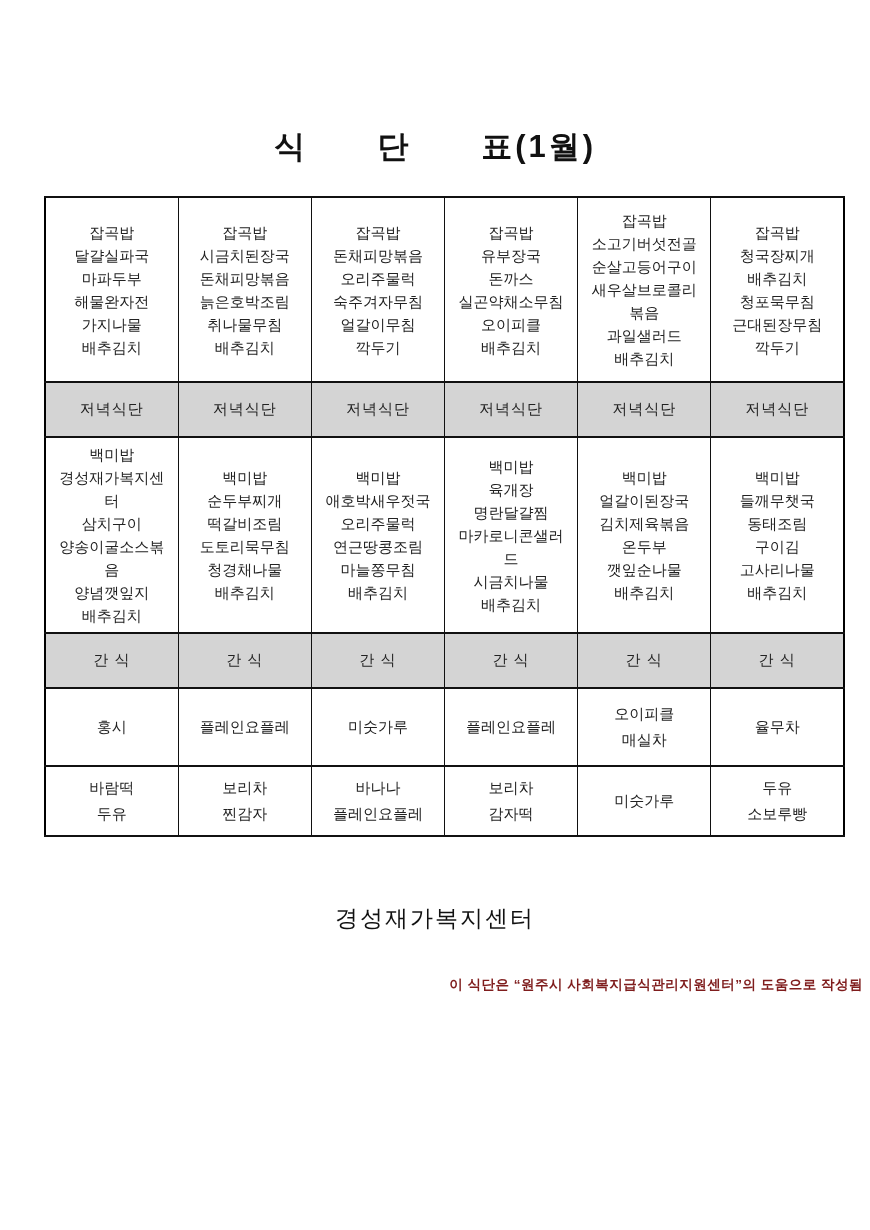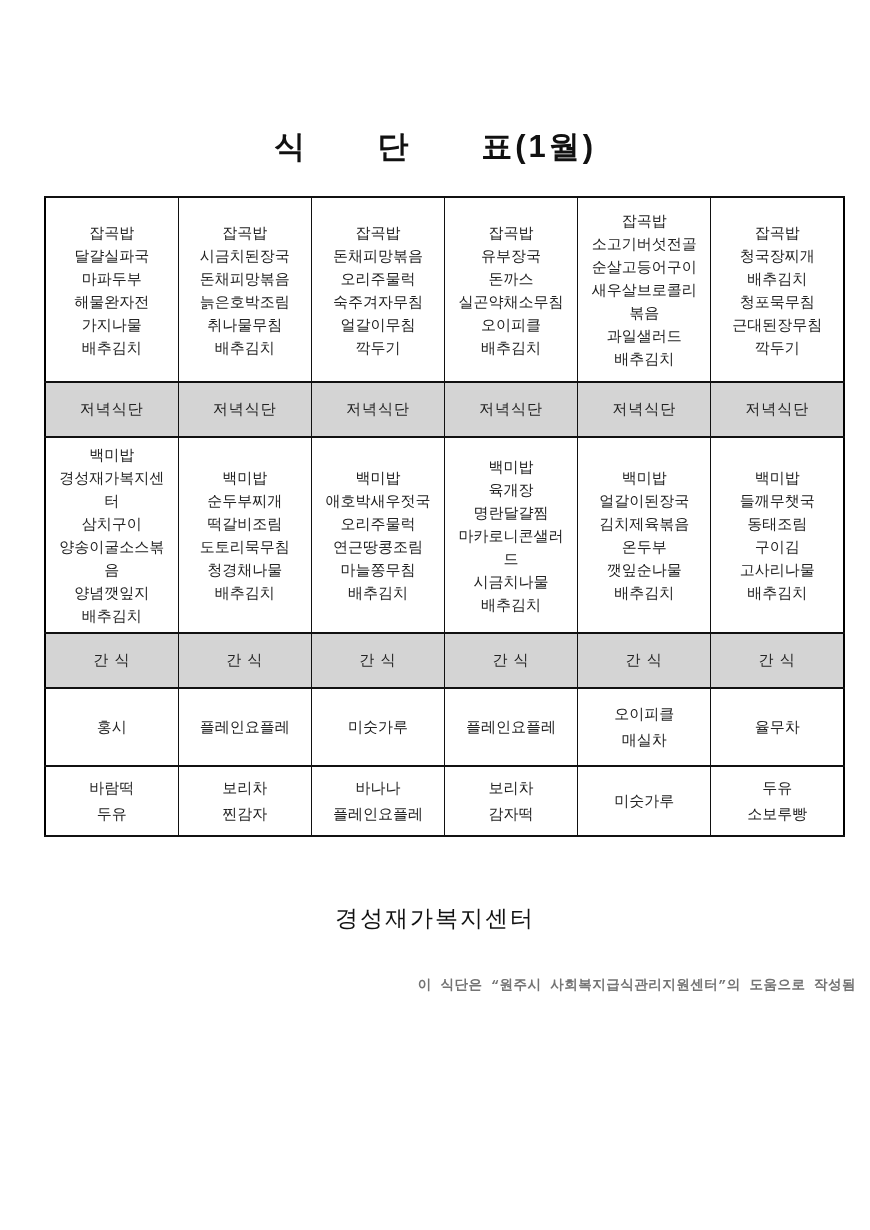--- a/index.html
+++ b/index.html
@@ -64,27 +64,26 @@
   tr.row-snack2 td   { height: 68px; line-height: 26px; }
   .center-name {
     margin-top: 66px;
     text-align: center;
     font-size: 23px;
     letter-spacing: 2px;
     color: #111;
   }
   .note {
     margin-top: 42px;
-    padding-right: 14px;
+    padding-right: 7px;
     text-align: right;
     font-size: 13.5px;
     font-weight: bold;
     letter-spacing: 0.5px;
-    color: #737373;
-    font-family: Liberation Mono, monospace;
+    color: #7f1d1d;
   }
   .menu-line { display: block; }
 </style>
 </head>
 <body>
 
 <div class="page">
 
   <h1 class="title">식      단      표(1월)</h1>
 

